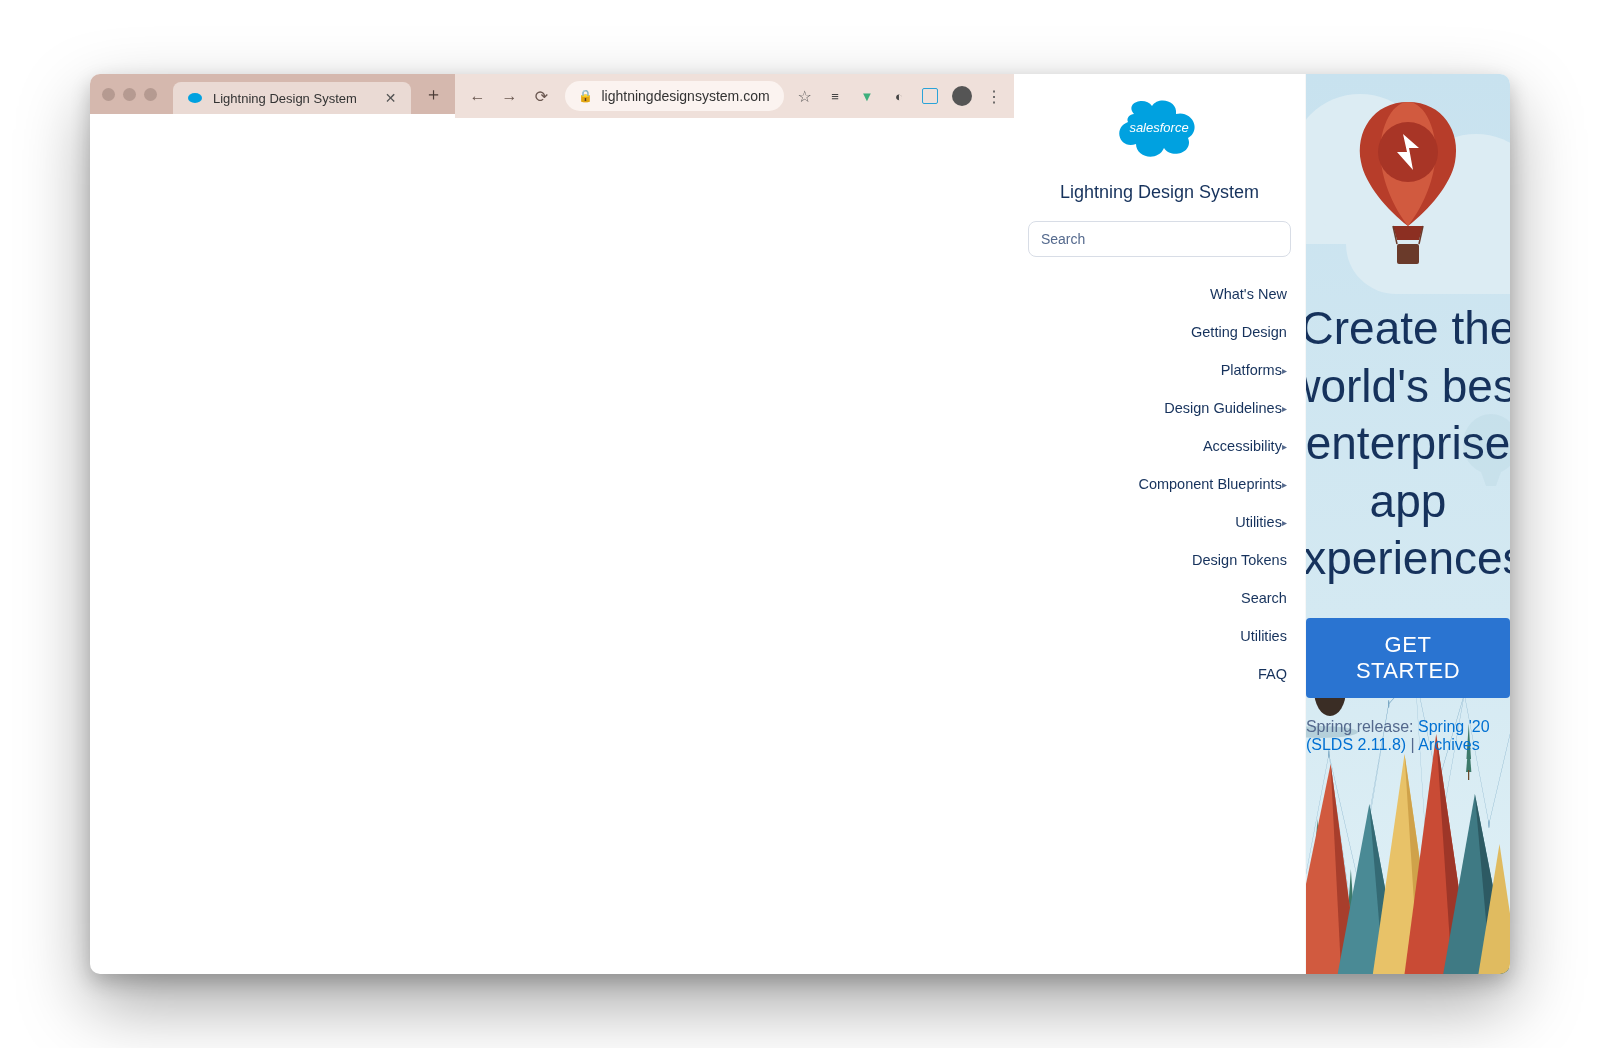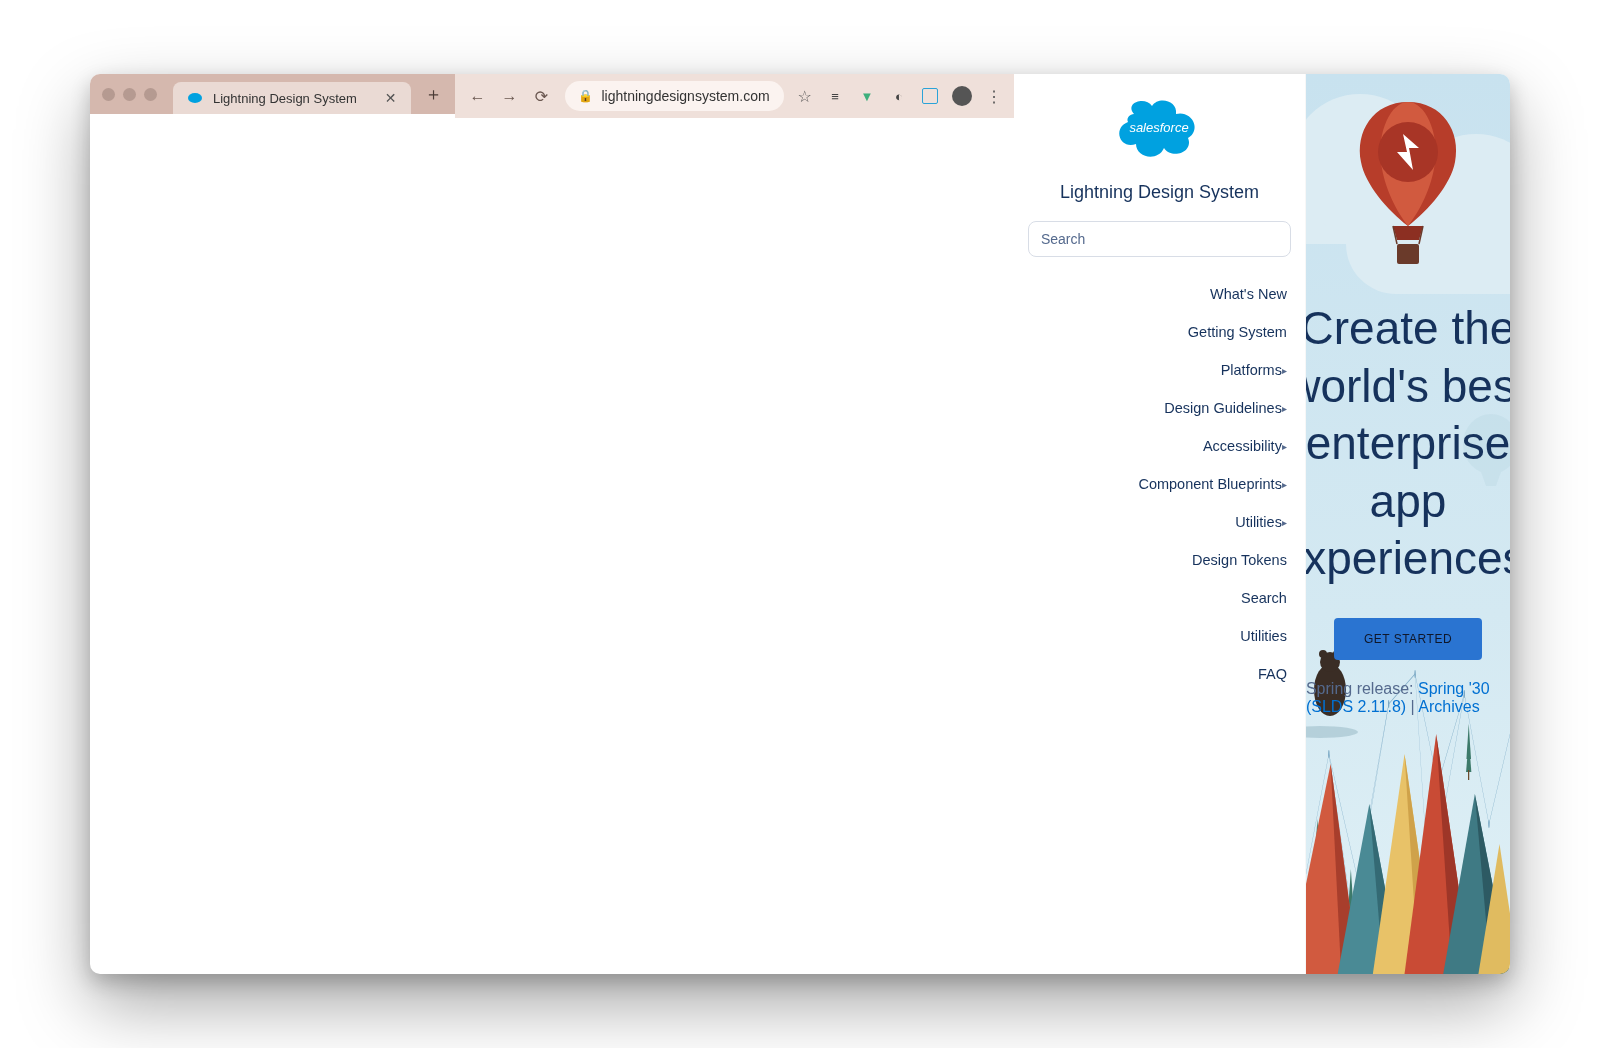--- a/index.html
+++ b/index.html
@@ -136,24 +136,24 @@
   font-size: 46px;
   font-weight:300;
   color:#16325c;
   text-align:center;
   line-height:1.25;
   z-index:3;
 }
 .cta {
   margin-top: 30px;
   background:#2a74d1;
-  color:#0f172a;
+  color:#ffffff;
   border:none;
   padding: 14px 30px;
-  font-size:12px;
+  font-size:22px;
   letter-spacing:0.5px;
   border-radius:4px;
   cursor:pointer;
   z-index:3;
 }
 .release {
   margin-top: 20px;
   font-size:16px;
   color:#54698d;
   z-index:3;
@@ -213,21 +213,21 @@
           <text x="55" y="40" text-anchor="middle" fill="#fff" font-size="13" font-style="italic" font-family="Arial">salesforce</text>
         </svg>
       </div>
       <div class="brand-title">Lightning Design System</div>
       <input class="search" type="text" placeholder="Search" style="">
       <ul class="navlist" id="navlist">
           <li>
             <span>What's New</span>
           </li>
           <li>
-            <span>Getting System</span>
+            <span>Getting Design</span>
           </li>
           <li>
             <span>Platforms</span>
             <span class="chev">▸</span>
           </li>
           <li>
             <span>Design Guidelines</span>
             <span class="chev">▸</span>
           </li>
           <li>
@@ -282,21 +282,21 @@
       </div>
 
       <h1 class="headline">
         <span>Create the world's best</span><br>
         <span>enterprise app experiences.</span>
       </h1>
 
       <button class="cta">GET STARTED</button>
 
       <div class="release">
-        <span>Spring release: </span><a href="#">Spring '30 (SLDS 2.11.8)</a><span> | </span><a href="#">Archives</a>
+        <span>Spring release: </span><a href="#">Spring '20 (SLDS 2.11.8)</a><span> | </span><a href="#">Archives</a>
       </div>
 
       <div class="bears">
         <svg width="100" height="90" viewBox="0 0 100 90">
           <ellipse cx="70" cy="40" rx="16" ry="26" fill="#3a2d25"></ellipse>
           <circle cx="70" cy="12" r="10" fill="#3a2d25"></circle>
           <circle cx="63" cy="4" r="4" fill="#3a2d25"></circle>
           <circle cx="77" cy="4" r="4" fill="#3a2d25"></circle>
           <ellipse cx="30" cy="62" rx="11" ry="16" fill="#4a3a2e"></ellipse>
           <circle cx="30" cy="44" r="8" fill="#4a3a2e"></circle>

